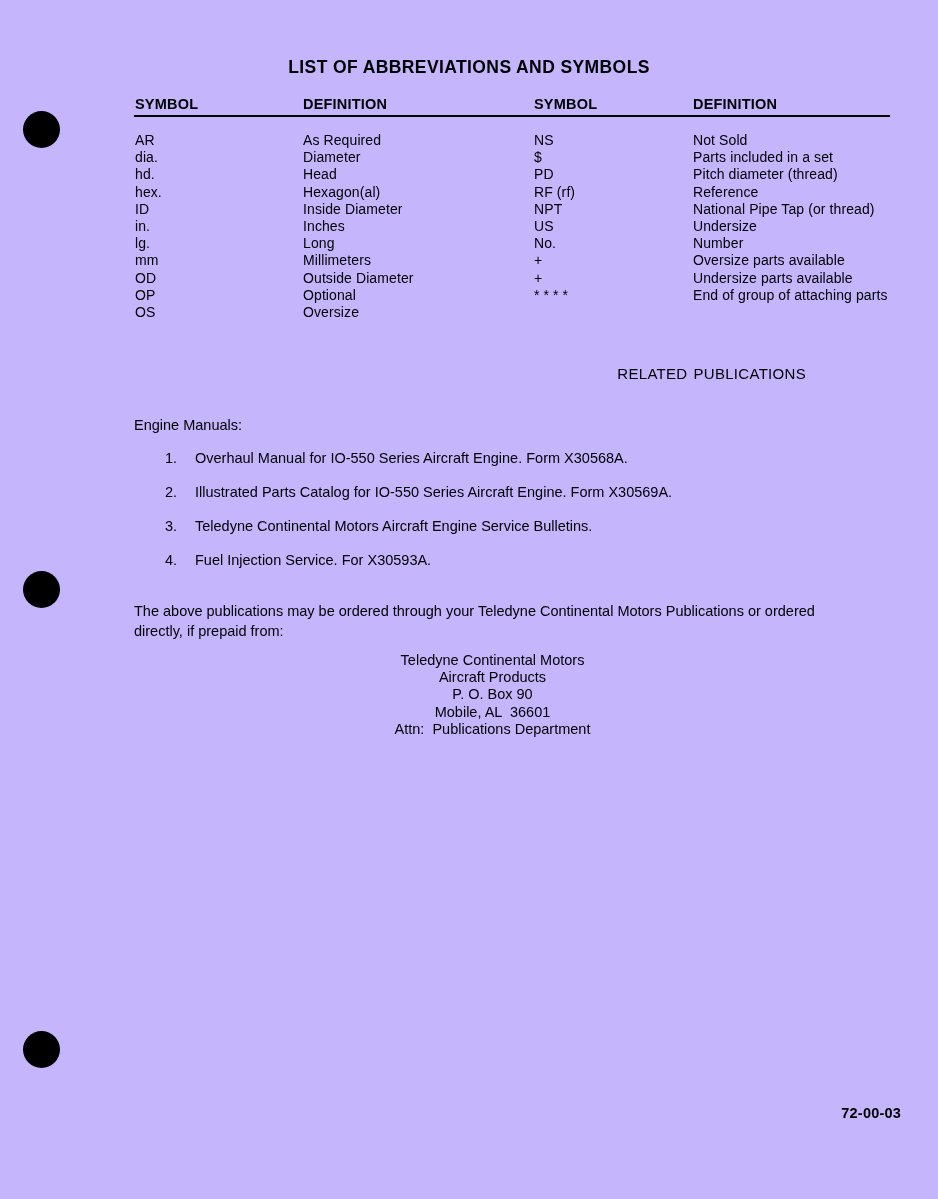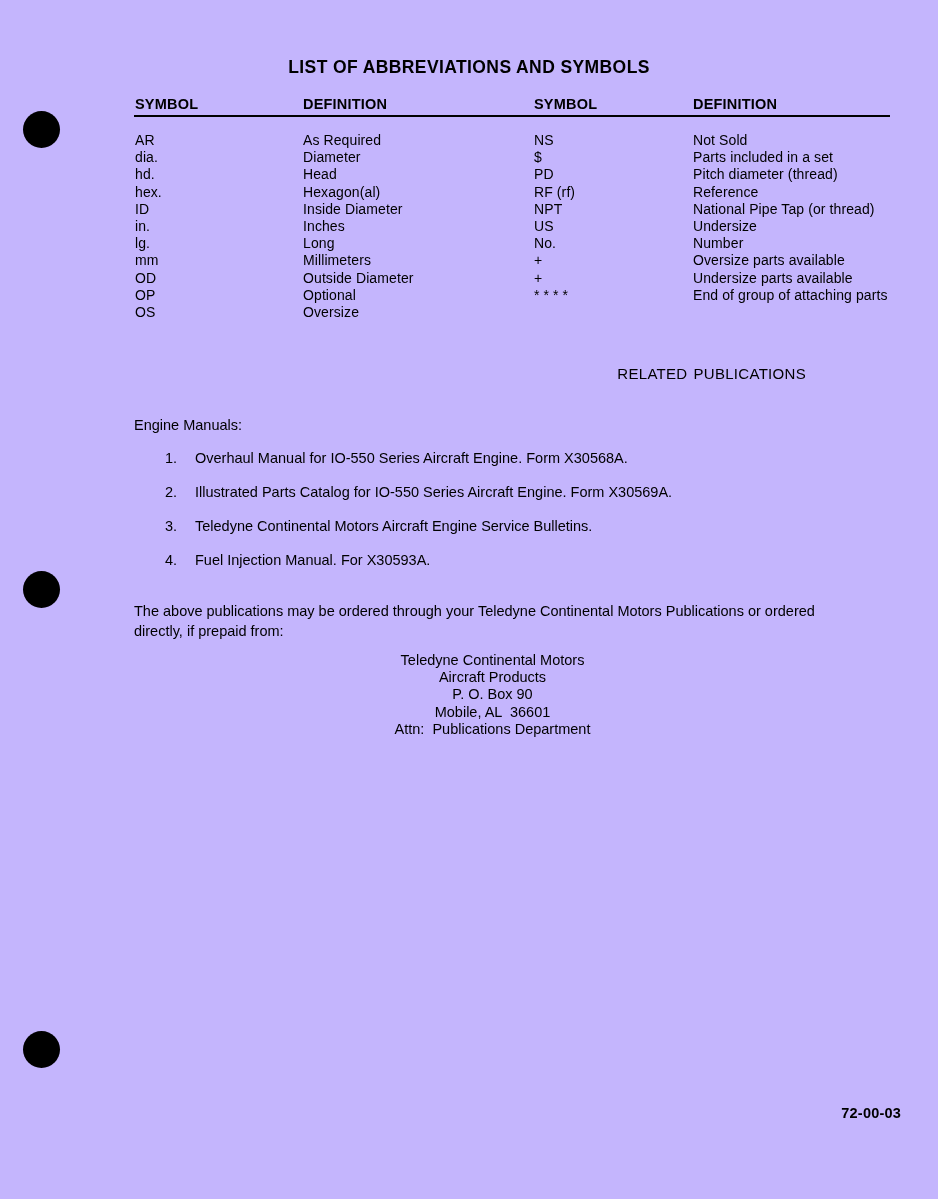--- a/index.html
+++ b/index.html
@@ -287,21 +287,21 @@
     <div class="pub-item">
       <span class="pub-num">2.</span>
       <span class="pub-text">Illustrated Parts Catalog for IO-550 Series Aircraft Engine. Form X30569A.</span>
     </div>
     <div class="pub-item">
       <span class="pub-num">3.</span>
       <span class="pub-text">Teledyne Continental Motors Aircraft Engine Service Bulletins.</span>
     </div>
     <div class="pub-item">
       <span class="pub-num">4.</span>
-      <span class="pub-text">Fuel Injection Manual. For X30593A.</span>
+      <span class="pub-text">Fuel Injection Service. For X30593A.</span>
     </div>
   </div>
 
   <div class="order-para">
     <div>The above publications may be ordered through your Teledyne Continental Motors Publications or ordered</div>
     <div class="l2">directly, if prepaid from:</div>
   </div>
 
   <div class="address-block">
     <div class="addr-line">Teledyne Continental Motors</div>

